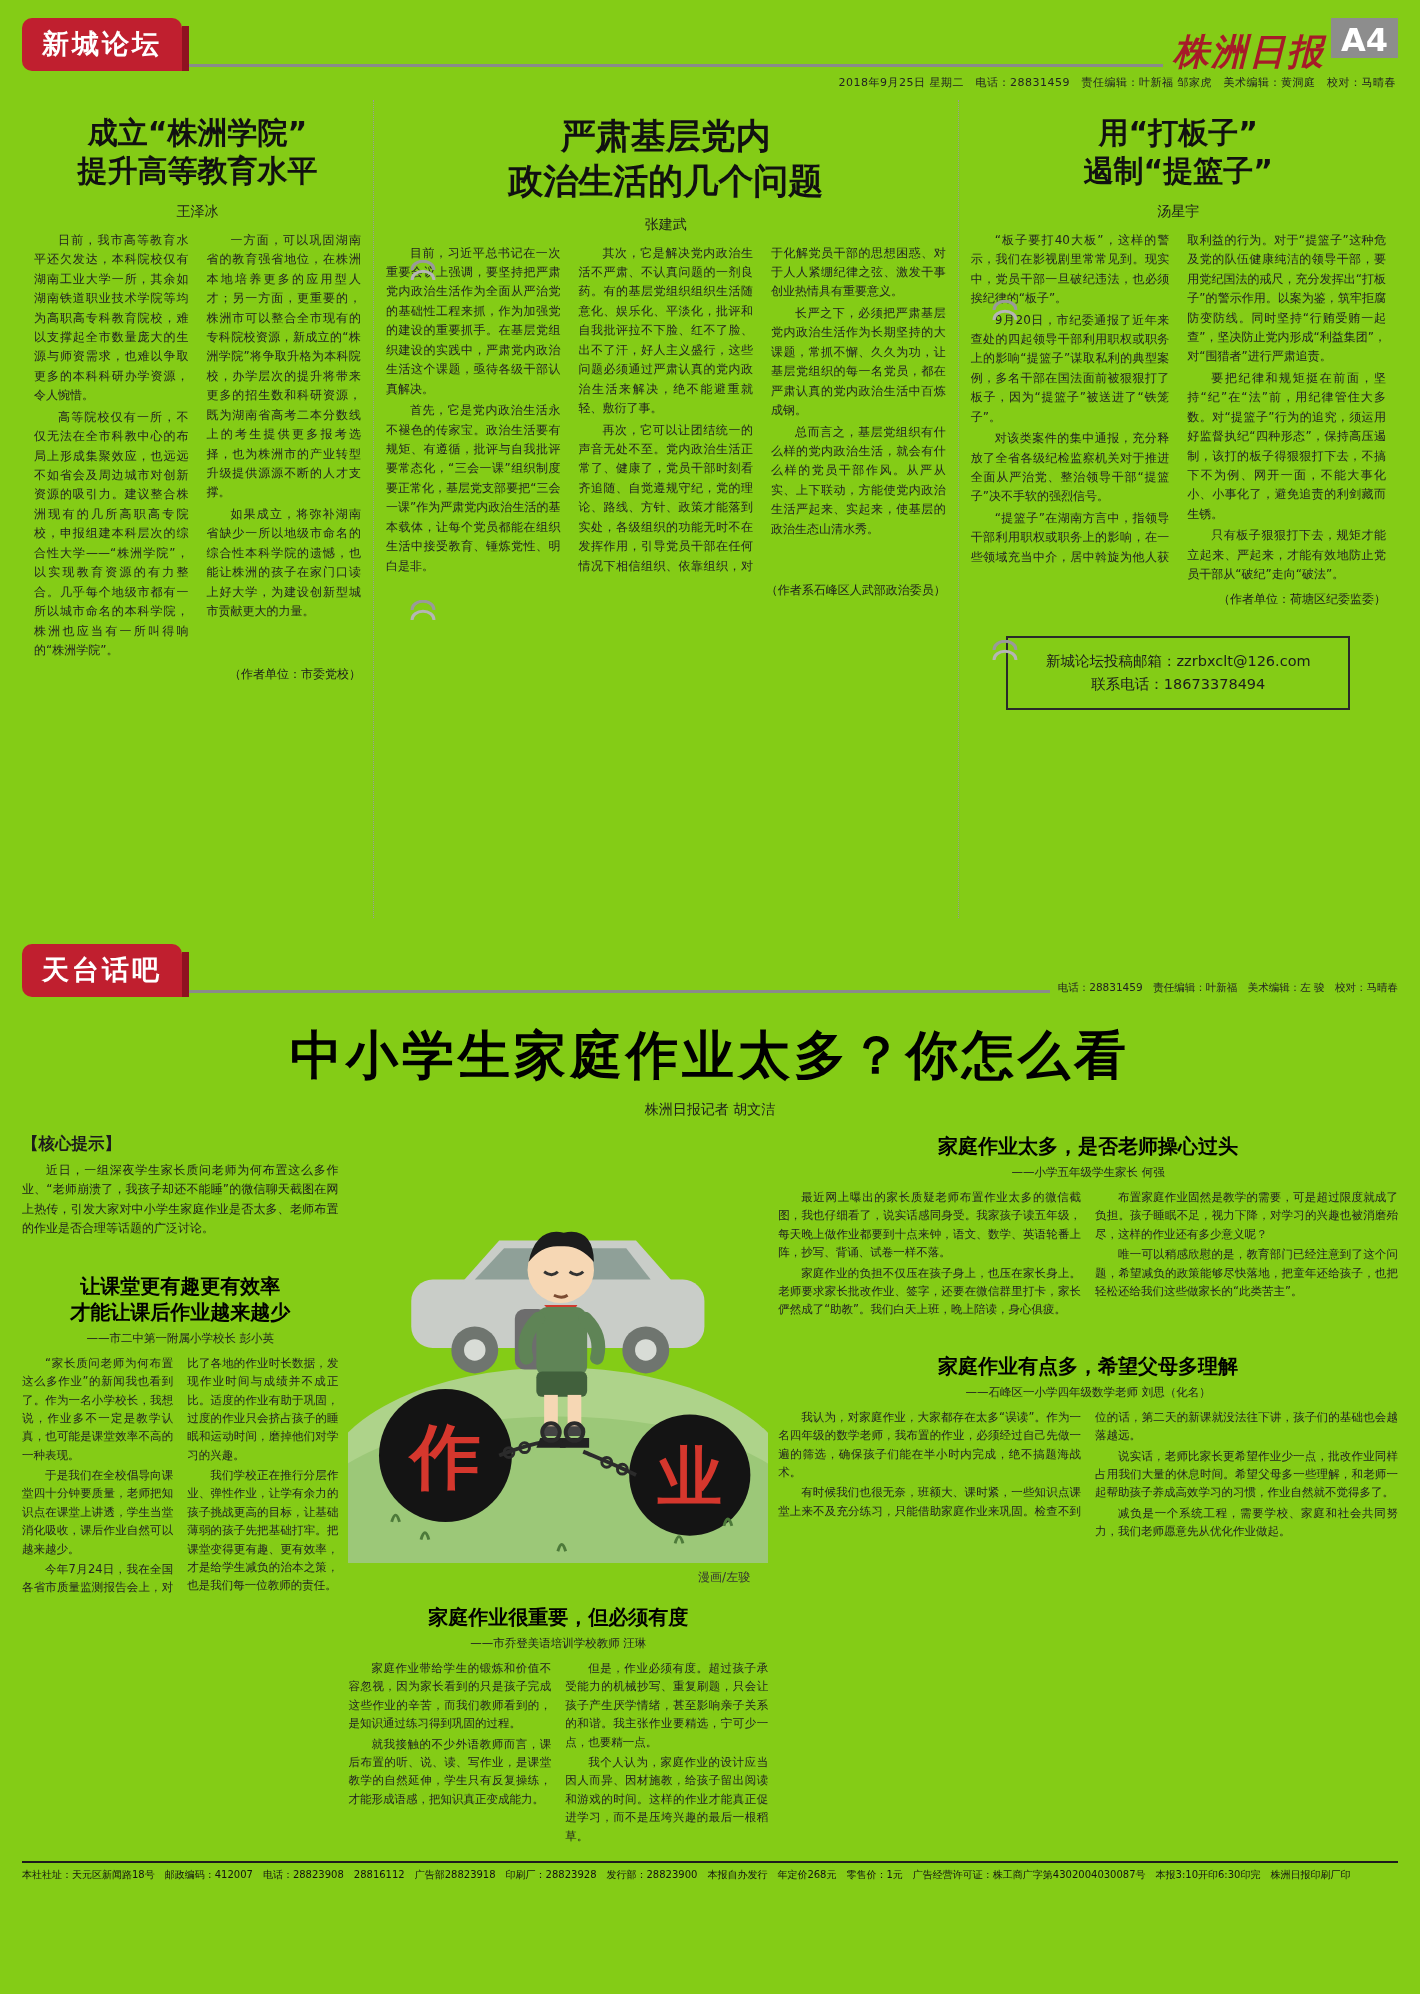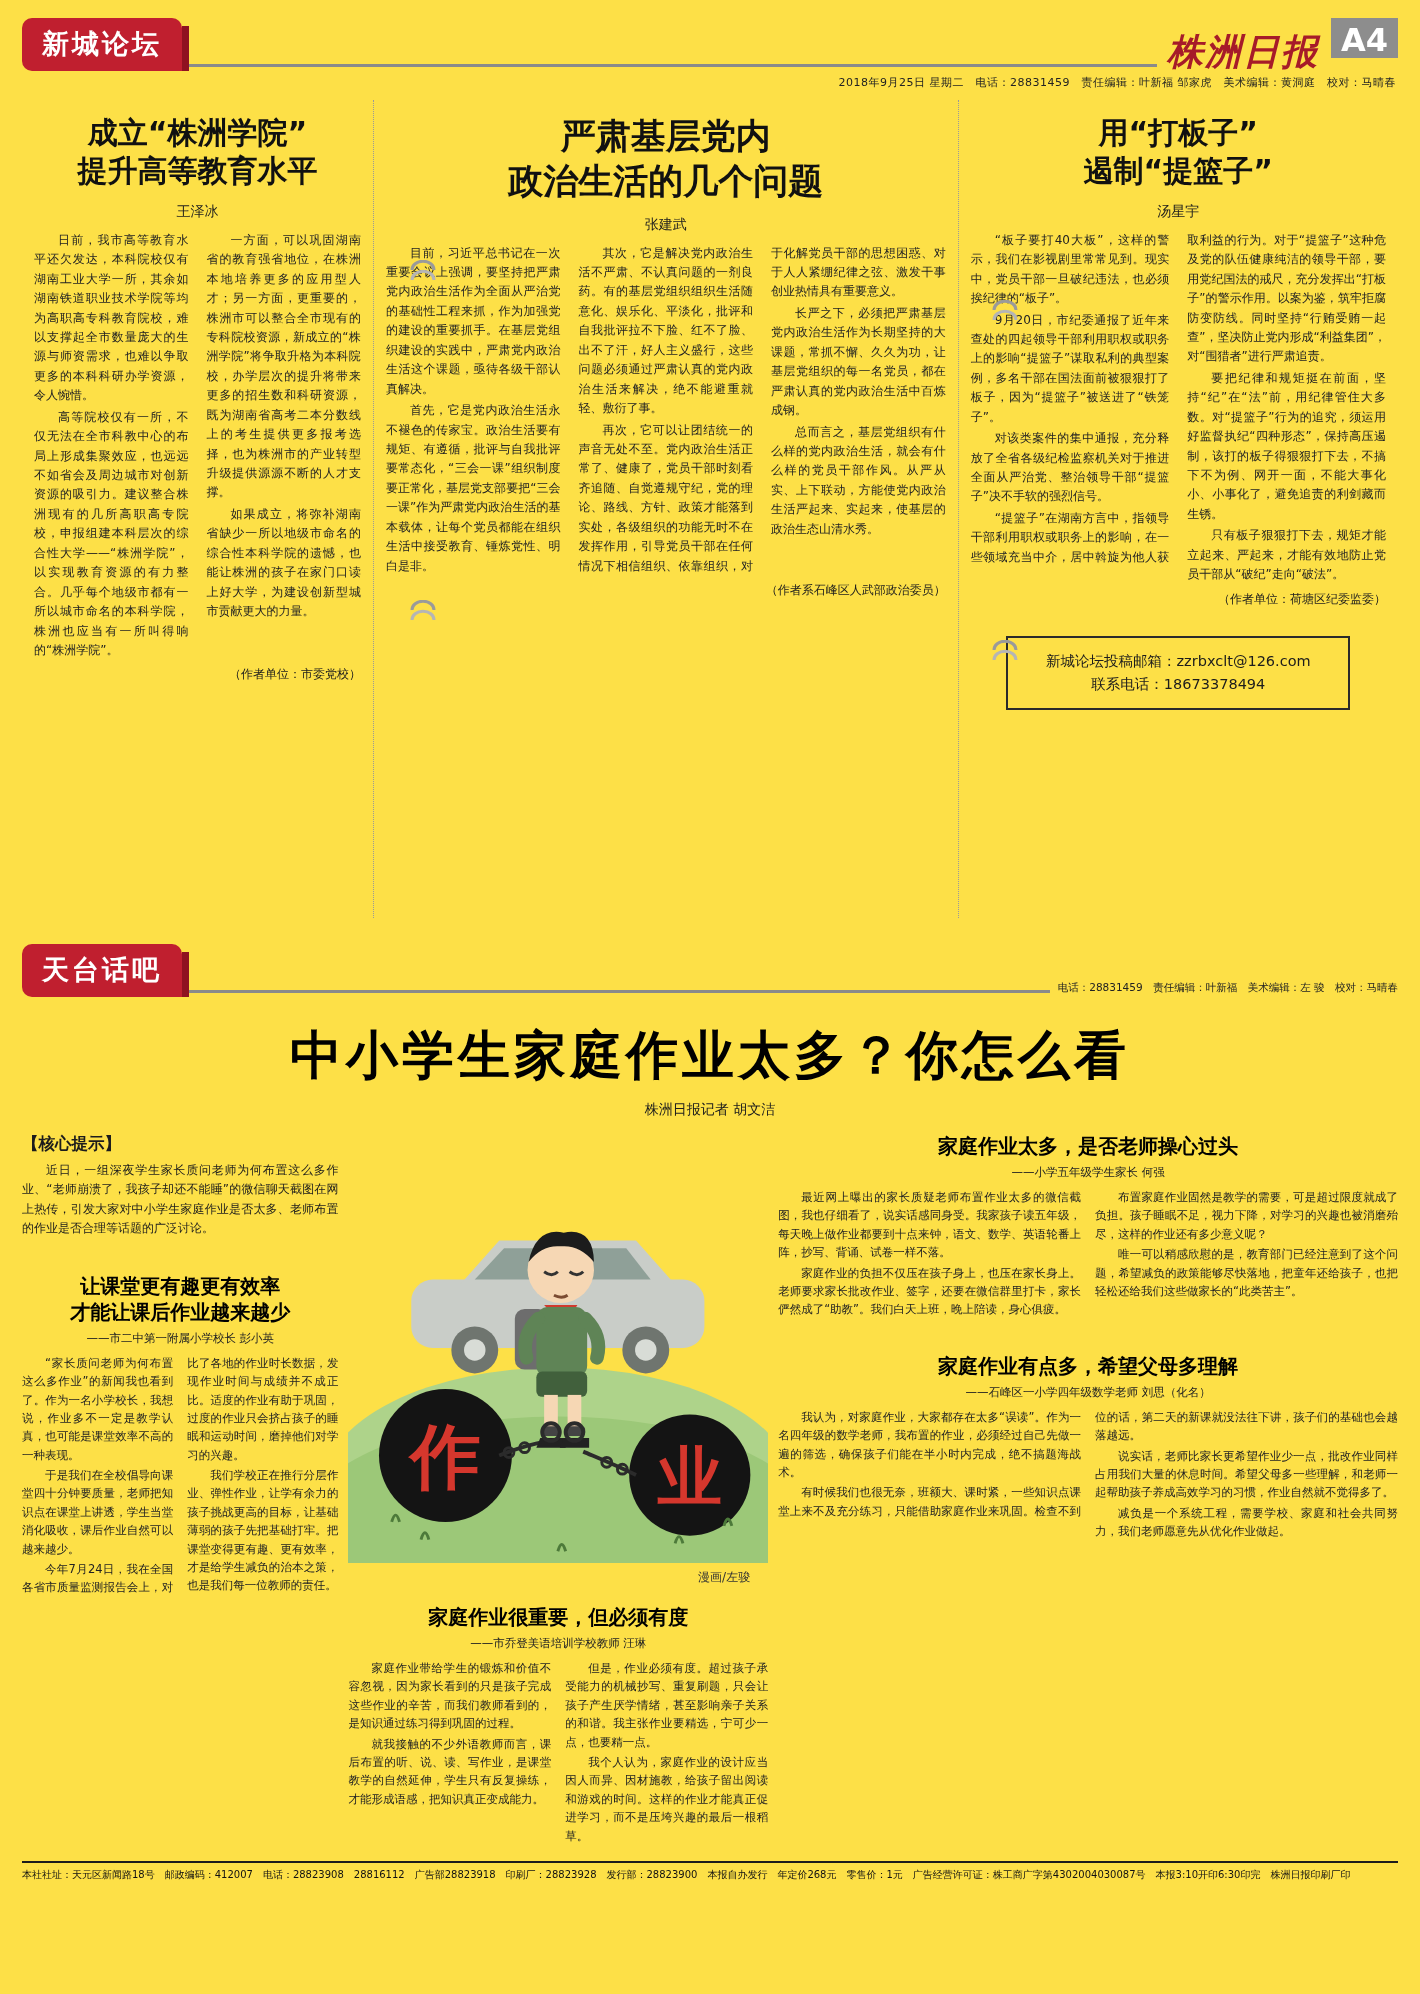--- a/index.html
+++ b/index.html
@@ -1,30 +1,30 @@
 <!DOCTYPE html>
 <html><head>
 <meta charset="utf-8">
 <style>
   * { margin:0; padding:0; box-sizing:border-box; }
   html,body { background:#ffffff; }
   body { width:1420px; font-family:"DejaVu Sans","Liberation Sans",sans-serif; color:#1c1c1c; }
-  .page { width:1420px; min-height:1994px; padding:18px 22px 8px 22px; position:relative; background:#fde047; }
+  .page { width:1420px; min-height:1994px; padding:18px 22px 8px 22px; position:relative; background:#84cc16; }
 
   
   .sec-head { display:flex; align-items:flex-end; position:relative; }
   .badge { position:relative; background:#c01f2f; color:#fff; font-weight:bold;
            font-size:27px; letter-spacing:3px; padding:8px 20px 9px 20px;
            border-radius:10px 10px 0 10px; z-index:2; }
   .badge:after { content:""; position:absolute; right:-7px; top:8px; bottom:0; width:7px;
                  background:#8f1220; z-index:1; }
   .head-rule { flex:1; border-bottom:3px solid #8a8a8a; margin-bottom:4px; }
   .masthead-logo { color:#a61b29; font-family:"DejaVu Serif","Liberation Serif",serif;
                    font-weight:bold; font-style:italic; font-size:36px; letter-spacing:2px;
-                   margin:0 12px -6px 10px; }
+                   margin:0 6px -6px 10px; }
   .pageno { background:#8d8d8d; color:#fff; font-size:32px; font-weight:bold;
             padding:6px 10px 2px 10px; line-height:1; align-self:flex-start; }
   .dateline { text-align:right; font-size:11px; color:#222; padding:4px 2px 0 0; letter-spacing:0.5px; }
   .talk-head .head-rule { border-bottom-width:3px; }
   .talk-dateline { font-size:10.5px; color:#222; white-space:nowrap; margin:0 0 2px 8px; }
 
   
   .forum { display:flex; margin-top:10px; min-height:818px; position:relative; }
   .f-art { padding:0 12px; }
   .f-art + .f-art { border-left:1px dotted #9a9a9a; }

